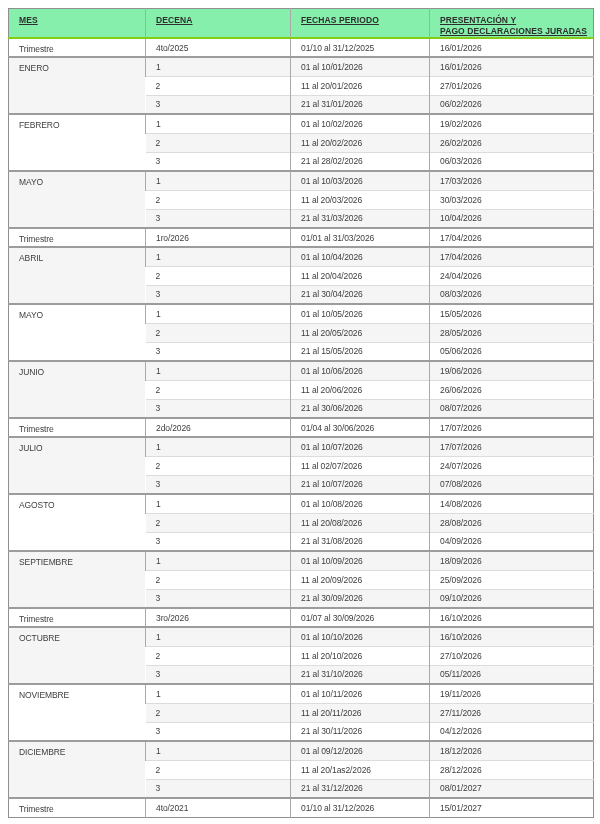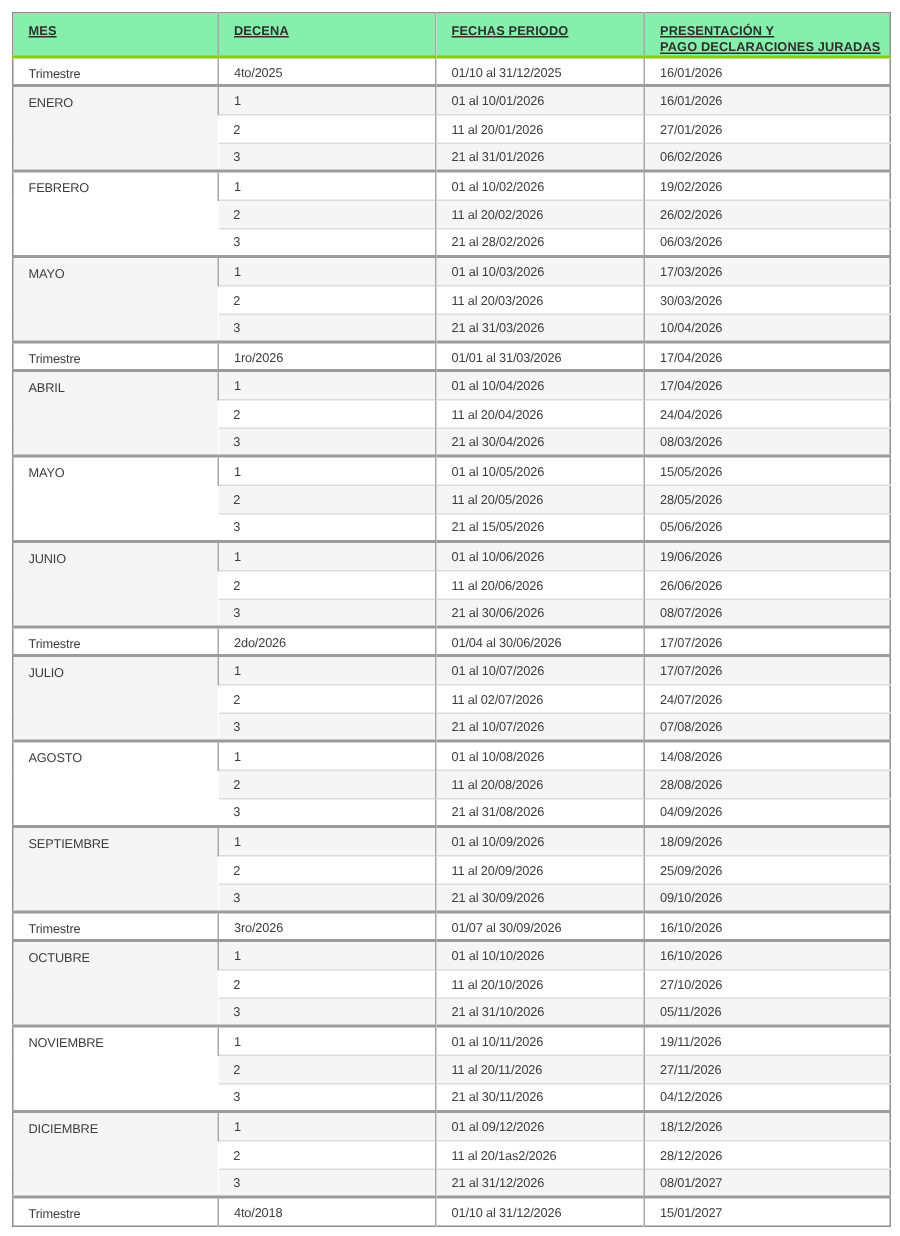--- a/index.html
+++ b/index.html
@@ -287,19 +287,19 @@
           <td>11 al 20/1as2/2026</td>
           <td>28/12/2026</td>
         </tr>
         <tr>
           <td>3</td>
           <td>21 al 31/12/2026</td>
           <td>08/01/2027</td>
         </tr>
         <tr class="group-start">
           <td class="mes-cell">Trimestre</td>
-          <td>4to/2018</td>
+          <td>4to/2021</td>
           <td>01/10 al 31/12/2026</td>
           <td>15/01/2027</td>
         </tr>
       </tbody>
   </table>
 </div>
 
 </body></html>

